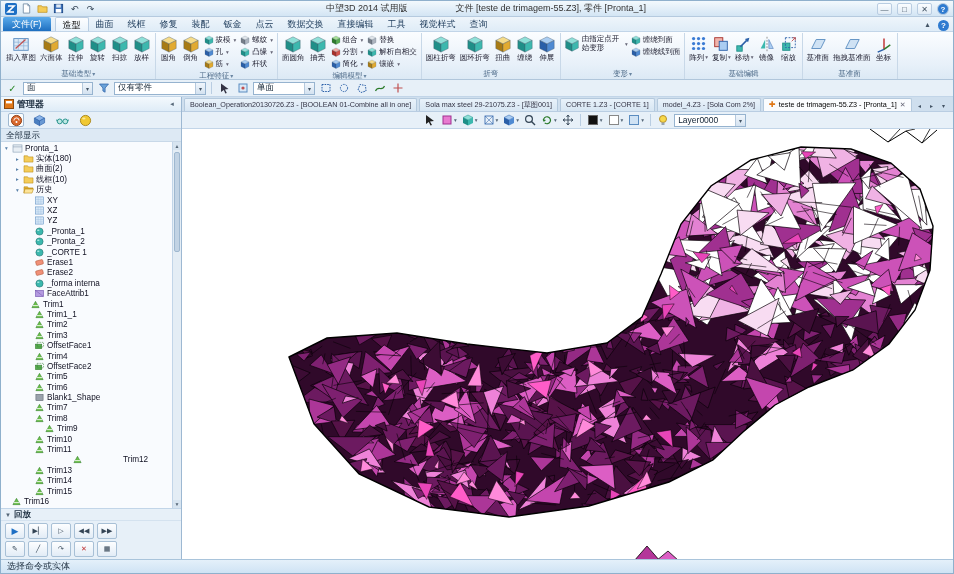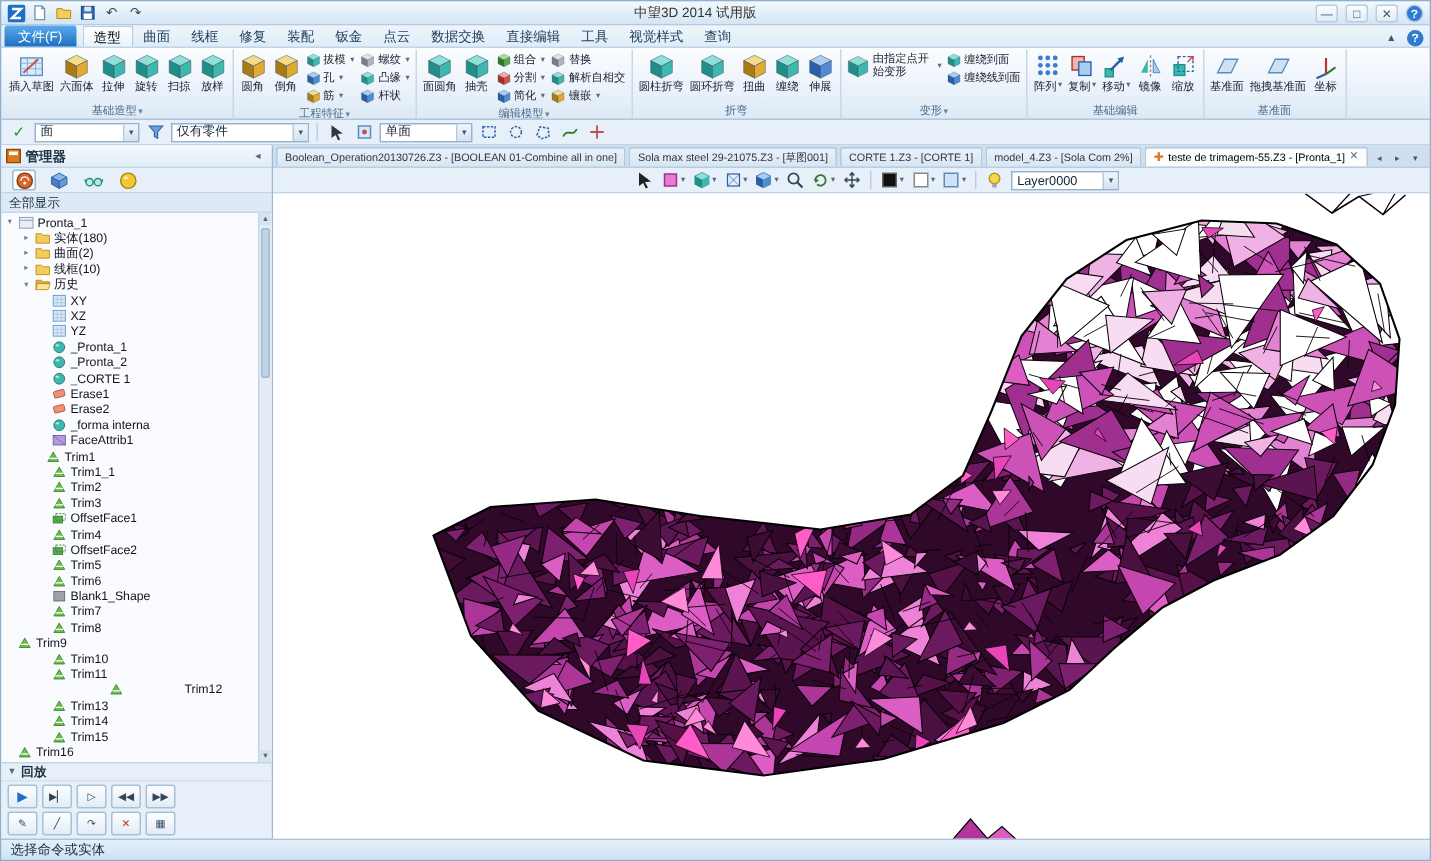--- a/index.html
+++ b/index.html
@@ -128,20 +128,21 @@
           <rect x="1.5" y="1.5" width="9" height="9" fill="#3a6fb8" stroke="#1d4a88"></rect>
           <rect x="3.5" y="1.5" width="5" height="3.5" fill="#dce8f4"></rect>
           <rect x="3" y="6.5" width="6" height="4" fill="#fff"></rect>
         </svg>
       </span>
     <span class="qicon">↶</span>
     <span class="qicon">↷</span>
     <span class="spacer"></span>
     <span class="title-text">中望3D 2014 试用版</span>
     <span style="width:42px"></span>
+    <span class="subtitle-text">文件 [teste de trimagem-55.Z3], 零件 [Pronta_1]</span>
     <span class="spacer"></span>
     <span class="wbtn">—</span>
     <span class="wbtn">□</span>
     <span class="wbtn">✕</span>
     <span class="wbtn help">?</span>
   </div>
 
   <div class="tabrow">
     <span class="ftab">文件(F)</span>
     <span id="menu-tabs" style="display:flex;align-items:flex-start">
@@ -1012,21 +1013,21 @@
             <div class="trow" style="padding-left: 23px;">
               <span class="texp"></span>
               <span class="ticon">
                 <svg viewBox="0 0 12 10">
                   <polygon points="2,8.5 6,1.5 10,8.5" fill="#6cc04a" stroke="#2f7a2a" stroke-width="0.6"></polygon>
                   <path d="M3.2,6.2 h5.6" stroke="#fff" stroke-width="0.9"></path>
                 </svg>
               </span>
               <span class="tlabel">Trim8</span>
             </div>
-            <div class="trow" style="">
+            <div class="trow" style="padding-left: 23px; margin-left: 10px;">
               <span class="texp"></span>
               <span class="ticon">
                 <svg viewBox="0 0 12 10">
                   <polygon points="2,8.5 6,1.5 10,8.5" fill="#6cc04a" stroke="#2f7a2a" stroke-width="0.6"></polygon>
                   <path d="M3.2,6.2 h5.6" stroke="#fff" stroke-width="0.9"></path>
                 </svg>
               </span>
               <span class="tlabel">Trim9</span>
             </div>
             <div class="trow" style="padding-left: 23px;">

